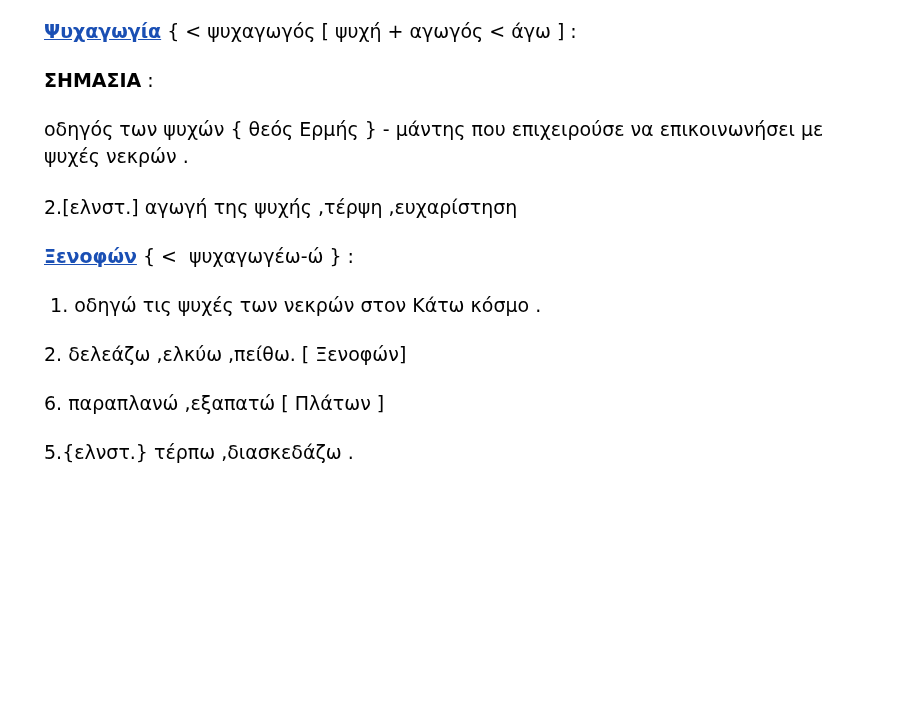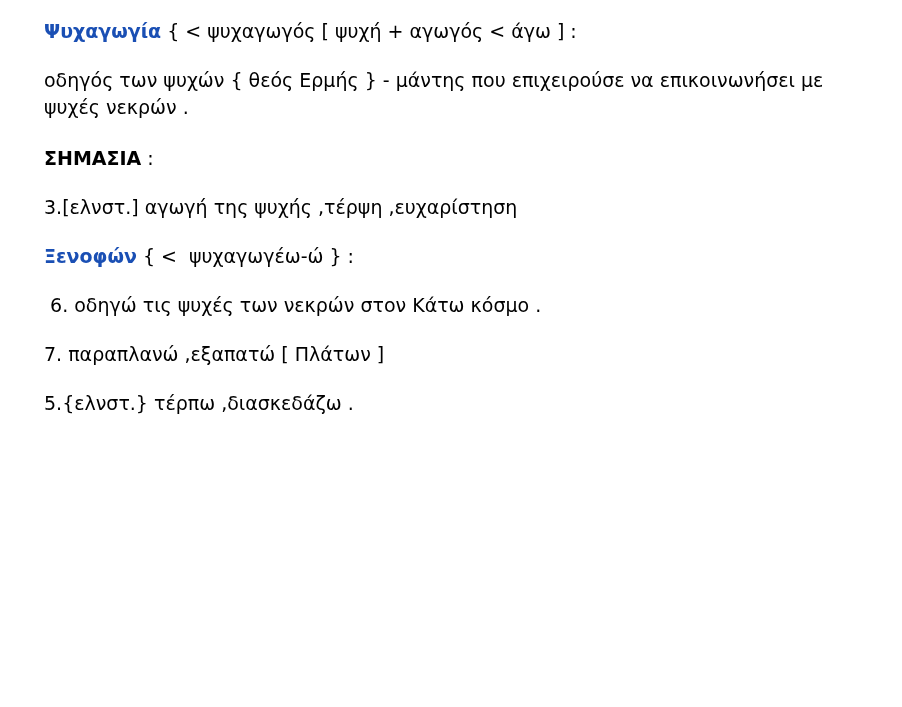--- a/index.html
+++ b/index.html
@@ -23,40 +23,42 @@
   }
   .para {
     font-size: 19px;
     line-height: 1.42;
     margin: 0 0 22px 0;
     white-space: pre-wrap;
   }
   .headword {
     color: #1a4fb4;
     font-weight: bold;
+    text-decoration: underline;
   }
   .bold {
     font-weight: bold;
   }
   .block-2line {
     margin-bottom: 24px;
   }
 </style>
 </head>
 <body>
 
 <div class="page">
 
   <p class="para"><span class="headword">Ψυχαγωγία</span><span> { &lt; ψυχαγωγός [ ψυχή + αγωγός &lt; άγω ] :</span></p>
 
+  <p class="para"><span class="bold">ΣΗΜΑΣΙΑ</span><span> :</span></p>
+
   <p class="para block-2line">οδηγός των ψυχών { θεός Ερμής } - μάντης που επιχειρούσε να επικοινωνήσει με ψυχές νεκρών .</p>
 
-  <p class="para"><span class="bold">ΣΗΜΑΣΙΑ</span><span> :</span></p>
-
-  <p class="para">3.[ελνστ.] αγωγή της ψυχής ,τέρψη ,ευχαρίστηση</p>
+  <p class="para">2.[ελνστ.] αγωγή της ψυχής ,τέρψη ,ευχαρίστηση</p>
 
   <p class="para"><span class="headword">Ξενοφών</span><span> { &lt;  ψυχαγωγέω-ώ } :</span></p>
 
-  <p class="para"> 6. οδηγώ τις ψυχές των νεκρών στον Κάτω κόσμο .</p>
-  <p class="para">7. παραπλανώ ,εξαπατώ [ Πλάτων ]</p>
+  <p class="para"> 1. οδηγώ τις ψυχές των νεκρών στον Κάτω κόσμο .</p>
+  <p class="para">2. δελεάζω ,ελκύω ,πείθω. [ Ξενοφών]</p>
+  <p class="para">6. παραπλανώ ,εξαπατώ [ Πλάτων ]</p>
   <p class="para">5.{ελνστ.} τέρπω ,διασκεδάζω .</p>
 
 </div>
 
 </body></html>

